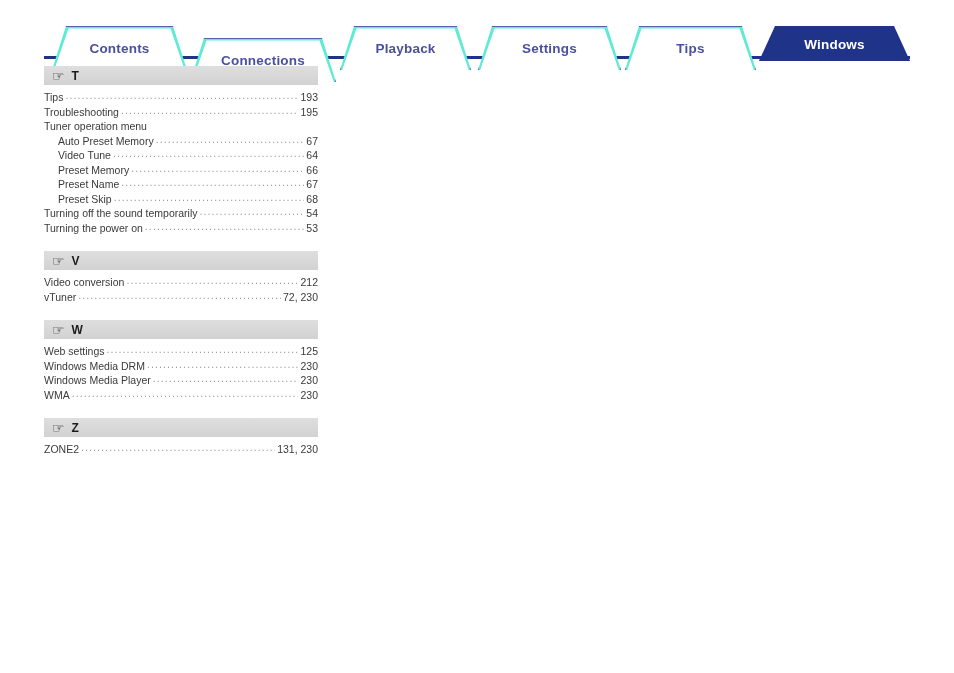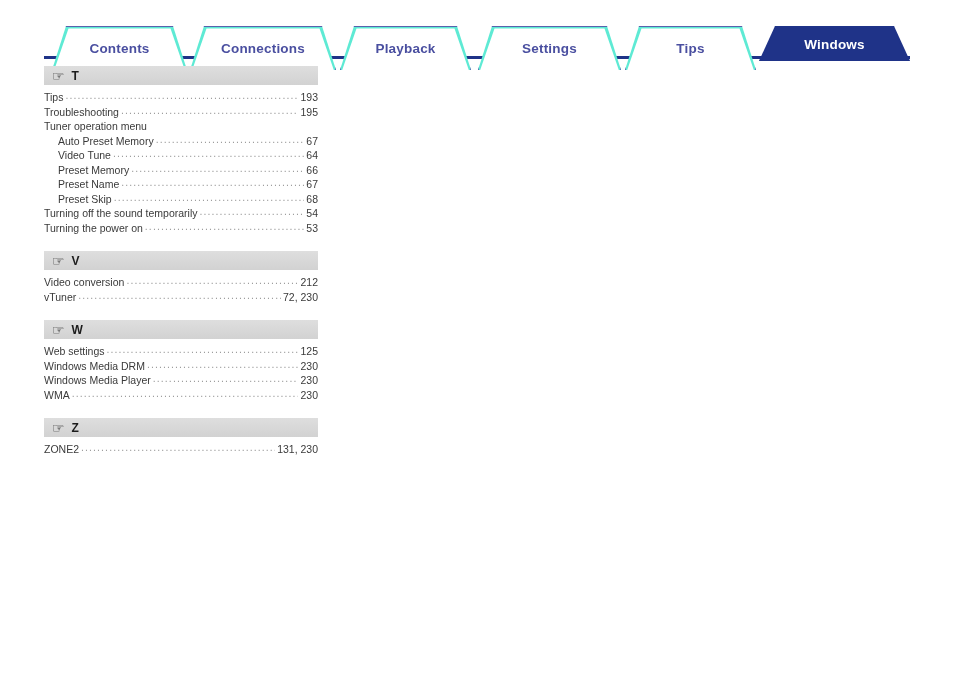--- a/index.html
+++ b/index.html
@@ -165,21 +165,21 @@
 </style>
 </head>
 <body>
 
 <div class="tabbar">
   <div class="tabbar-rule"></div>
 <div class="tab" style="left: 52px; width: 135px;">
       <div class="tab-face"></div>
       <span class="tab-label">Contents</span>
     </div>
-    <div class="tab" style="left: 190px; width: 146px;">
+    <div class="tab" style="left: 190px; width: 146px; margin-top: 12px;">
       <div class="tab-face"></div>
       <span class="tab-label">Connections</span>
     </div>
     <div class="tab" style="left: 478px; width: 143px;">
       <div class="tab-face"></div>
       <span class="tab-label">Settings</span>
     </div>
     <div class="tab" style="left: 340px; width: 131px;">
       <div class="tab-face"></div>
       <span class="tab-label">Playback</span>

